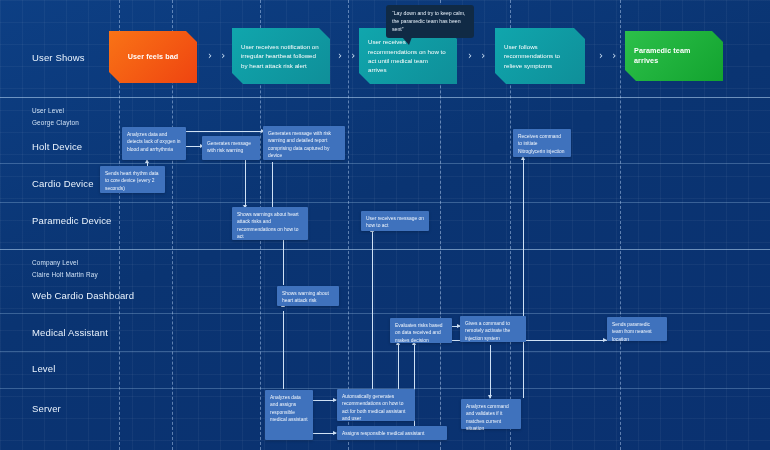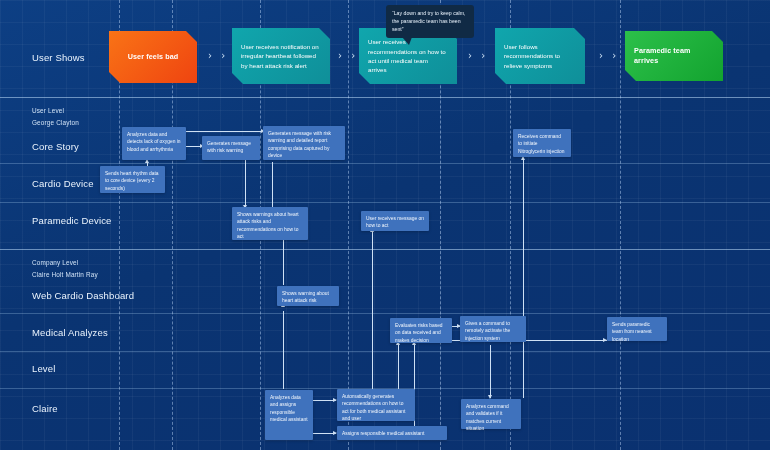--- a/index.html
+++ b/index.html
@@ -145,29 +145,29 @@
   <div class="hline" style="top:163px"></div>
   <div class="hline" style="top:202px"></div>
   <div class="hline strong" style="top:249px"></div>
   <div class="hline" style="top:313px"></div>
   <div class="hline" style="top:351px"></div>
   <div class="hline" style="top:388px"></div>
 
   <div class="lane-label big" style="top:52px">User Shows</div>
   <div class="lane-label small" style="top:107px">User Level</div>
   <div class="lane-label persons" style="top:119px">George Clayton</div>
-  <div class="lane-label big" style="top:141px">Core Story</div>
+  <div class="lane-label big" style="top:141px">Holt Device</div>
   <div class="lane-label big" style="top:178px">Cardio Device</div>
   <div class="lane-label big" style="top:215px">Paramedic Device</div>
   <div class="lane-label small" style="top:259px">Company Level</div>
   <div class="lane-label persons" style="top:271px">Claire Holt     Martin Ray</div>
   <div class="lane-label big" style="top:290px">Web Cardio Dashboard</div>
-  <div class="lane-label big" style="top:327px">Medical Analyzes</div>
+  <div class="lane-label big" style="top:327px">Medical Assistant</div>
   <div class="lane-label big" style="top:363px">Level</div>
-  <div class="lane-label big" style="top:403px">Claire</div>
+  <div class="lane-label big" style="top:403px">Server</div>
 
   <div class="story orange" style="left:109px; top:31px; width:88px; height:52px; ">
     <span class="title">User feels bad</span>
   </div>
 
   <div class="story teal" style="left:232px; top:28px; width:98px; height:56px;">
     <span class="body">User receives notification on irregular heartbeat followed by heart attack risk alert</span>
   </div>
 
   <div class="story teal" style="left:359px; top:28px; width:98px; height:56px;">

